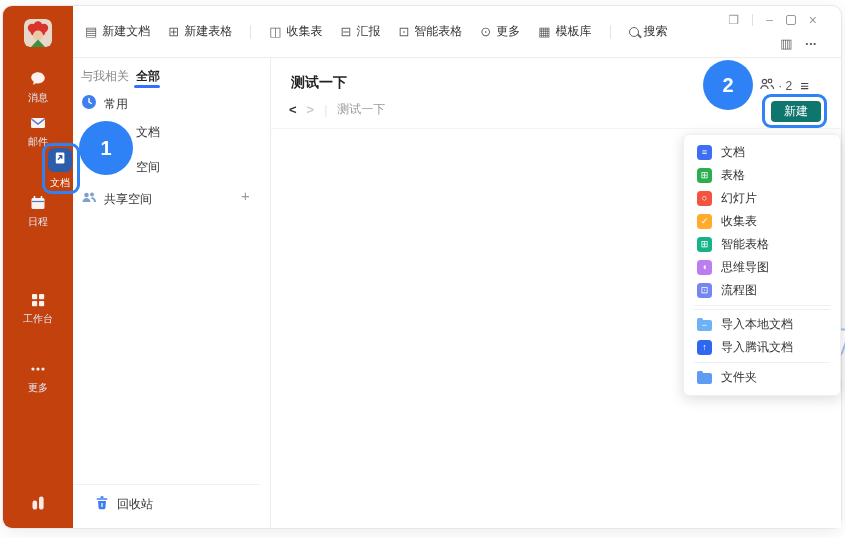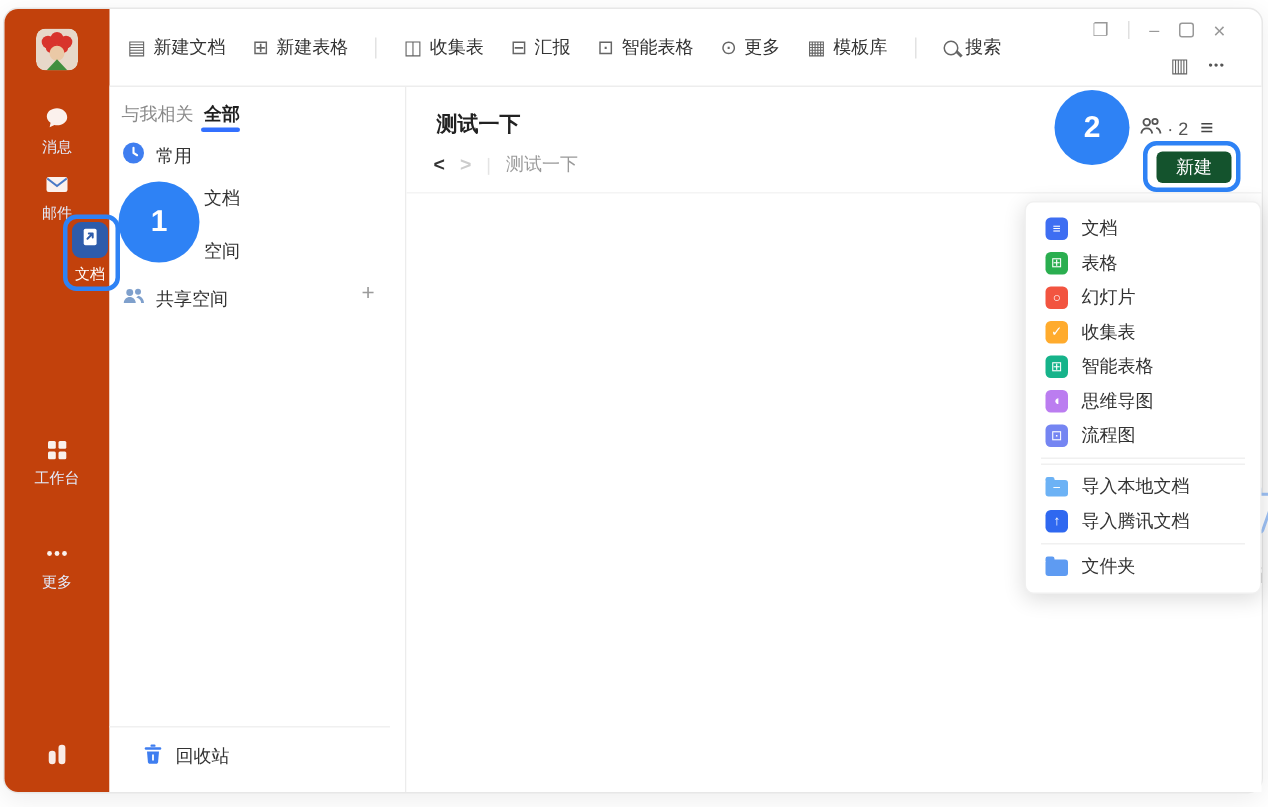--- a/index.html
+++ b/index.html
@@ -114,20 +114,31 @@
     <div class="doc-tile">
       <span>
         <svg width="14" height="14" viewBox="0 0 14 14">
             <rect x="2.8" y="1.5" width="8.6" height="11" rx="1.2" fill="#fff"></rect>
             <path d="M5.3 8.2 L8.8 4.7 M8.8 4.7 h-2.6 M8.8 4.7 v2.6" stroke="#2d5cab" stroke-width="1.3" fill="none" stroke-linecap="round"></path>
           </svg>
       </span>
     </div>
     <div class="doc-label">文档</div>
 
+    <div class="side-item" style="top:188px">
+      <span class="sicon">
+        <svg width="18" height="18" viewBox="0 0 18 18">
+            <rect x="2.5" y="4" width="13" height="11" rx="1.5" fill="#fff" opacity=".93"></rect>
+            <line x1="5.5" y1="2" x2="5.5" y2="5" stroke="#fff" stroke-width="1.6"></line>
+            <line x1="12.5" y1="2" x2="12.5" y2="5" stroke="#fff" stroke-width="1.6"></line>
+            <line x1="3" y1="7.5" x2="15" y2="7.5" stroke="#4a79c6" stroke-width="1.2"></line>
+          </svg>
+      </span>
+      <span class="slabel">日程</span>
+    </div>
 
 
     <div class="side-item" style="top:285px">
       <span class="sicon">
         <svg width="18" height="18" viewBox="0 0 18 18" fill="#fff" opacity=".93">
             <rect x="3" y="3" width="5.2" height="5.2" rx="1"></rect>
             <rect x="10" y="3" width="5.2" height="5.2" rx="1"></rect>
             <rect x="3" y="10" width="5.2" height="5.2" rx="1"></rect>
             <rect x="10" y="10" width="5.2" height="5.2" rx="1"></rect>
           </svg>
@@ -275,21 +286,21 @@
     </div>
 
     <div class="navrow">
       <span class="nav-back">&lt;</span>
       <span class="nav-fwd">&gt;</span>
       <span class="nav-sep">|</span>
       <span class="crumb">测试一下</span>
     </div>
     <div class="hdr-line"></div>
 
-    <div class="new-btn" style="background: #14532d; font-family: Liberation Mono, monospace;">新建</div>
+    <div class="new-btn" style="background: #0f766e; font-family: Liberation Mono, monospace;">新建</div>
 
     <div class="abs" style="left:511px; top:247px">
       <svg width="72" height="58" viewBox="0 0 72 58">
         <path d="M8 12 h15 l5 5 h26 a4 4 0 0 1 4 4 v26 a3 3 0 0 1 -3 3 H8 z" fill="#f7faff" stroke="#9dc1f5" stroke-width="2" stroke-linejoin="round"></path>
         <path d="M14 50 L22.5 26.5 a3 3 0 0 1 2.8 -2 H65.5 a2 2 0 0 1 1.9 2.6 L60 48 a3 3 0 0 1 -2.8 2 z" fill="#fff" stroke="#9dc1f5" stroke-width="2" stroke-linejoin="round"></path>
       </svg>
     </div>
     <div class="empty-text">暂无文档</div>
   </div>
 

